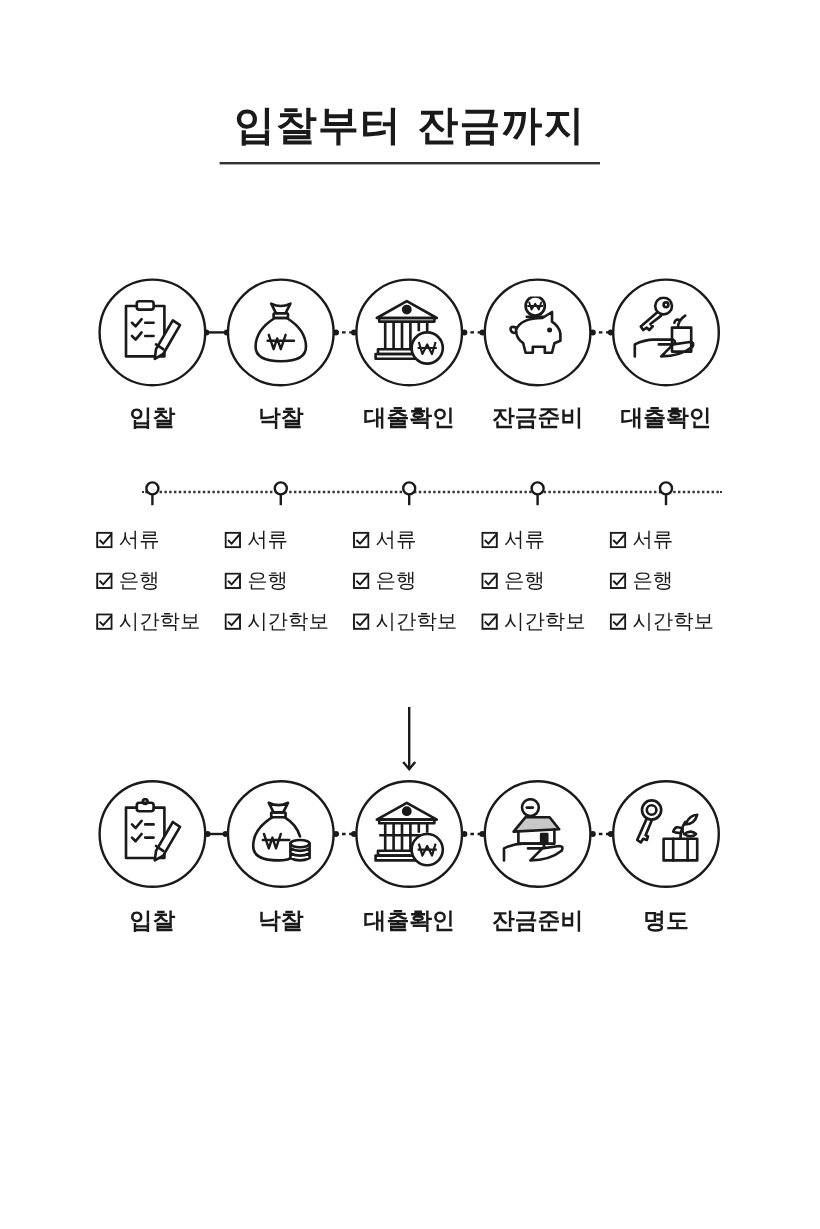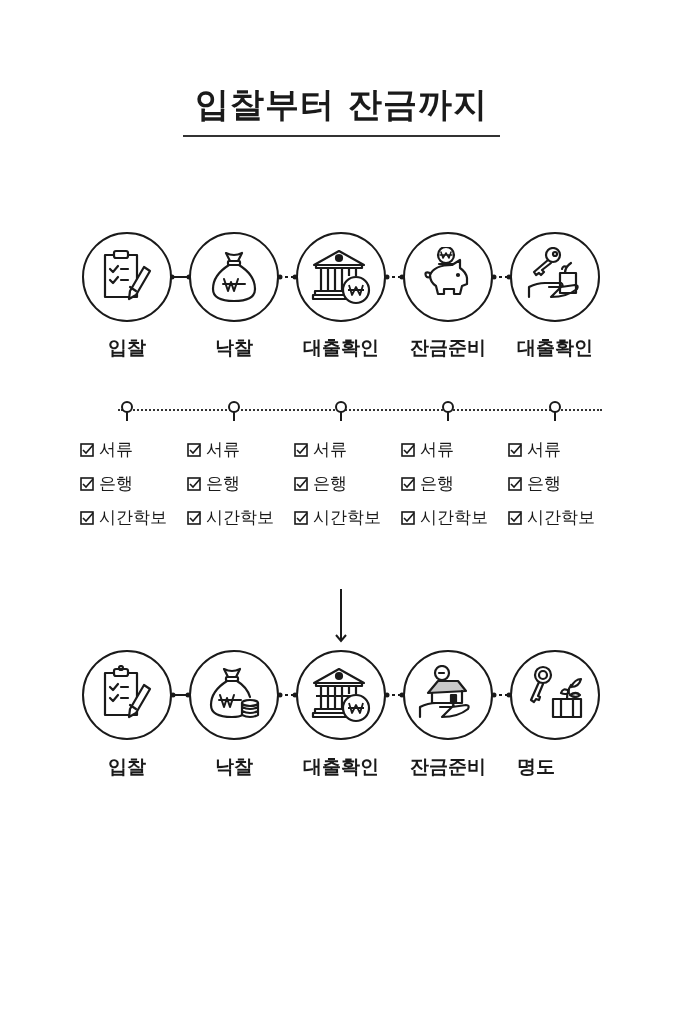--- a/index.html
+++ b/index.html
@@ -317,14 +317,14 @@
   <div class="circle" style="left:510px;top:650px;">
     <svg viewBox="0 0 60 60" fill="none" stroke="#1a1a1a" stroke-width="2.2" stroke-linejoin="round" stroke-linecap="round">
       <circle cx="18" cy="10" r="8"></circle>
       <circle cx="18" cy="10" r="4"></circle>
       <path d="M14 17 l-8 18 l3 2 l2 -3 l3 1 l1 -3 l-2 -1 l5 -12"></path>
       <rect x="28" y="34" width="28" height="18"></rect>
       <path d="M36 34 v18 M48 34 v18"></path>
       <path d="M42 34 q0 -8 4 -14 M44 26 q-6 -4 -8 2 q4 2 8 0 M46 22 q4 -8 10 -8 q-2 8 -10 8 M45 30 q6 -4 10 0 q-4 4 -10 0"></path>
     </svg>
   </div>
-  <div class="label" style="left:476px;top:754px;">명도</div>
+  <div class="label" style="left:495px;top:754px;">명도</div>
 </div>
 
 </body></html>

